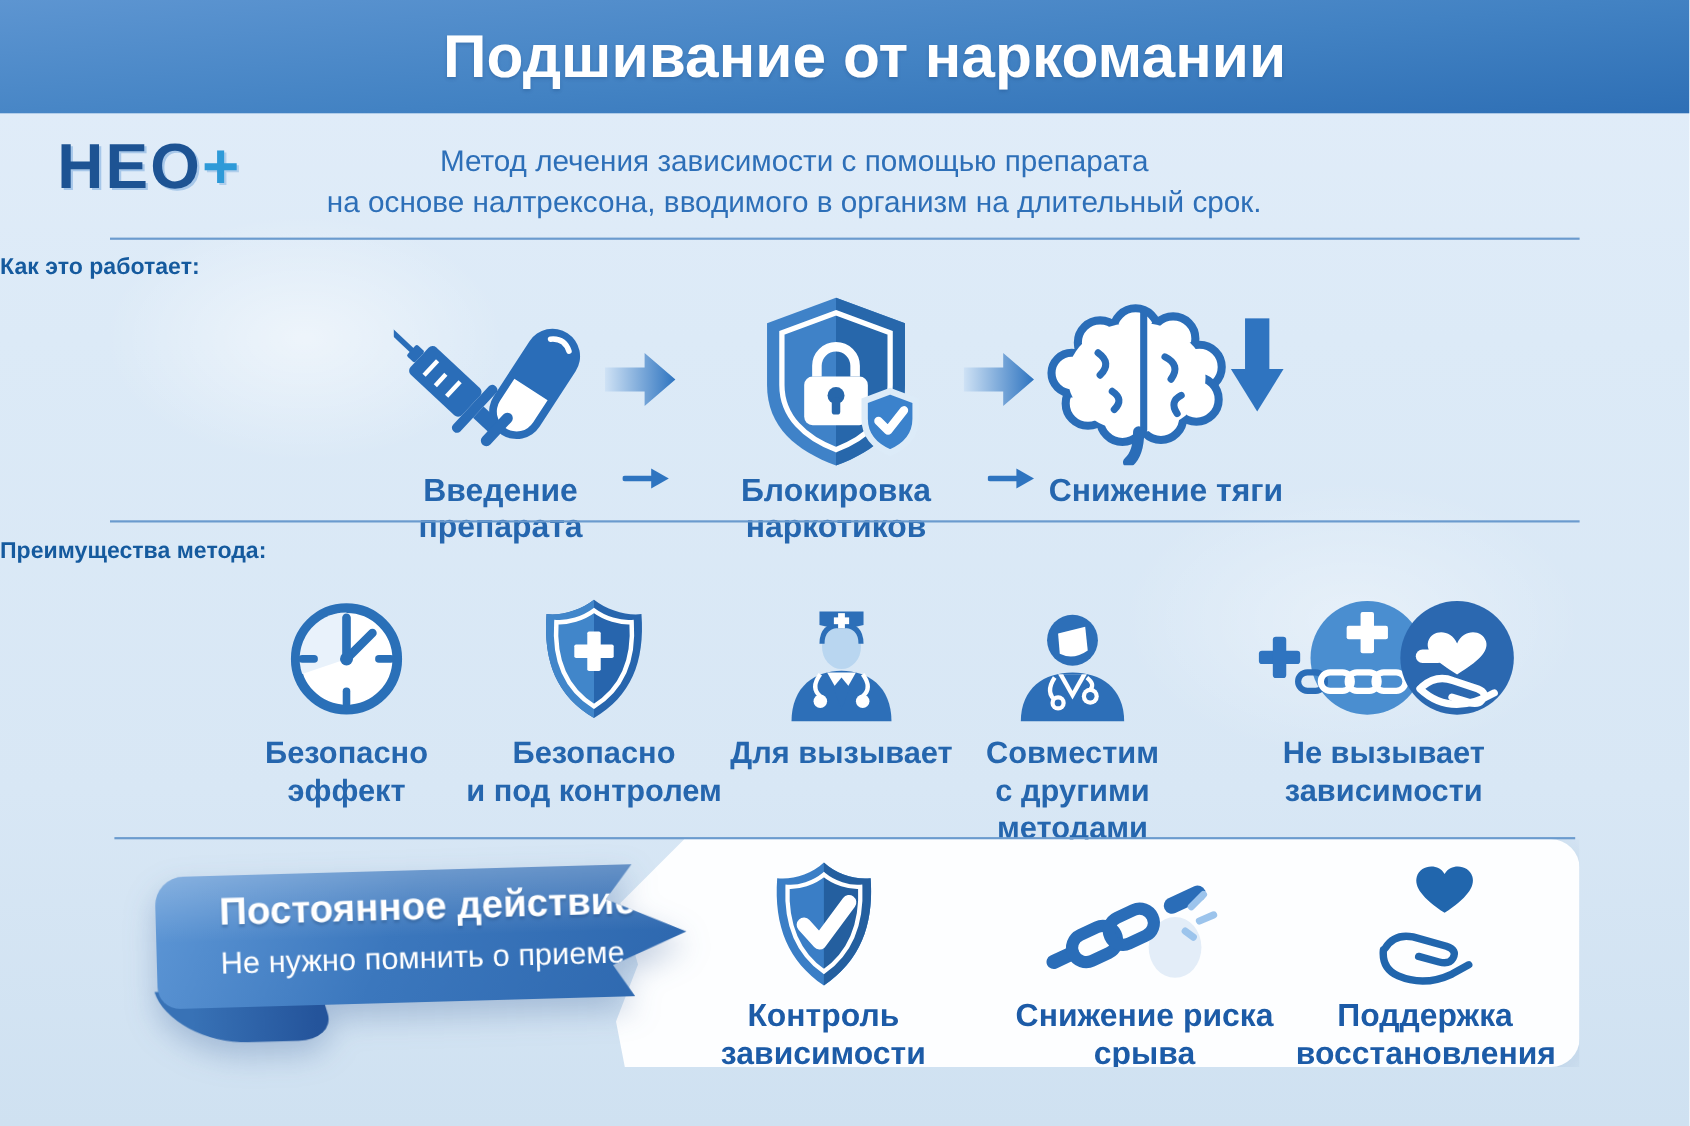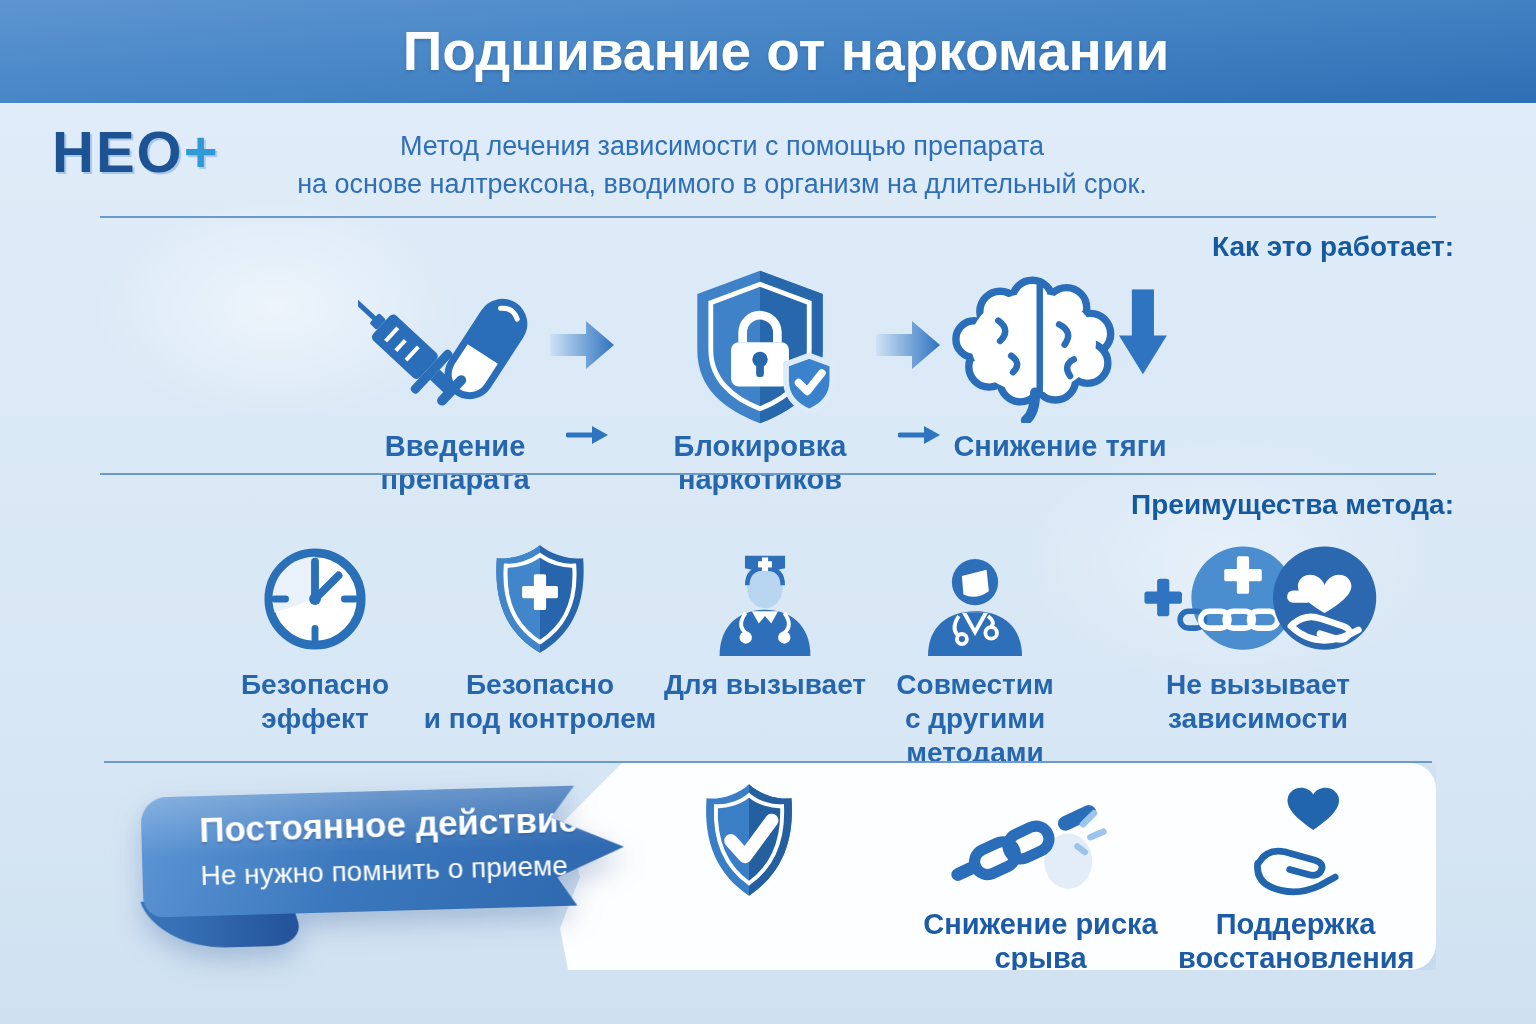--- a/index.html
+++ b/index.html
@@ -17,22 +17,22 @@
   
   .logo{position:absolute;left:52px;top:118px;font-size:58px;font-weight:700;letter-spacing:2px;}
   .logo-neo{color:#1d5393;text-shadow:2px 2px 0 rgba(120,170,220,.55);}
   .logo-plus{color:#2e9ad8;text-shadow:2px 2px 0 rgba(120,170,220,.45);}
   .subtitle{position:absolute;left:0;top:127px;width:1420px;margin:0;text-align:center;
         color:#2d6fb8;font-size:27px;line-height:38px;padding-left:12px;}
   .divider{position:absolute;height:2px;background:#6b9bce;}
   .d1{left:100px;top:216px;width:1336px;}
   .d2{left:100px;top:473px;width:1336px;}
   .d3{left:104px;top:761px;width:1328px;}
-  .sec-h{position:absolute;left:0;width:1454px;margin:0;text-align:right;
-        color:#155a9e;font-size:28px;font-weight:700;}
+  .sec-h{position:absolute;left:0;width:1454px;margin:0;text-align:left;
+        color:#155a9e;font-size:21px;font-weight:700;}
   .h-how{top:231px;}
   .h-benefits{top:489px;}
   
   .step{position:absolute;top:268px;text-align:center;}
   .s1{left:320px;width:270px;} .s2{left:612px;width:296px;} .s3{left:925px;width:270px;}
   .icon-box{height:158px;display:flex;align-items:center;justify-content:center;}
   .step-label{margin-top:4px;font-size:29px;font-weight:700;color:#2566ae;}
   .arrow-big{position:absolute;top:318px;} .ab1{left:550px;} .ab2{left:876px;}
   .arrow-small{position:absolute;top:424px;} .as1{left:566px;} .as2{left:898px;}
   
@@ -331,20 +331,21 @@
               <clipPath id="sck">
                 <rect x="65" y="0" width="65" height="150"></rect>
               </clipPath>
             </defs>
           <path d="M65 4 C80 18 102 24 119 22 C123 78 106 118 65 146 C24 118 7 78 11 22 C28 24 50 18 65 4 Z" fill="#3a7ec6"></path>
           <path d="M65 4 C80 18 102 24 119 22 C123 78 106 118 65 146 C24 118 7 78 11 22 C28 24 50 18 65 4 Z" fill="#245f9f" clip-path="url(#sck)"></path>
           <path d="M65 18 C77 28 94 33 107 32 C109 76 96 108 65 130 C34 108 21 76 23 32 C36 33 53 28 65 18 Z" stroke="#ffffff" stroke-width="5" fill="none"></path>
           <path d="M42 76 L60 96 L94 50" stroke="#ffffff" stroke-width="17" fill="none" stroke-linecap="round" stroke-linejoin="round"></path>
         </svg>
       </div>
+      <div class="f-label">Контроль зависимости</div>
     </div>
 
     <div class="f-item f2">
       <div class="f-icon-box">
         <svg width="180" height="120" viewBox="0 0 185 130">
           <ellipse cx="122" cy="88" rx="26" ry="30" fill="#e3edf8"></ellipse>
           <g transform="rotate(-25 92 65)">
             <rect x="-12" y="54" width="34" height="14" rx="7" fill="#2a6db8"></rect>
             <g stroke="#2a6db8" stroke-width="12" fill="none">
               <rect x="16" y="48" width="46" height="28" rx="14"></rect>

